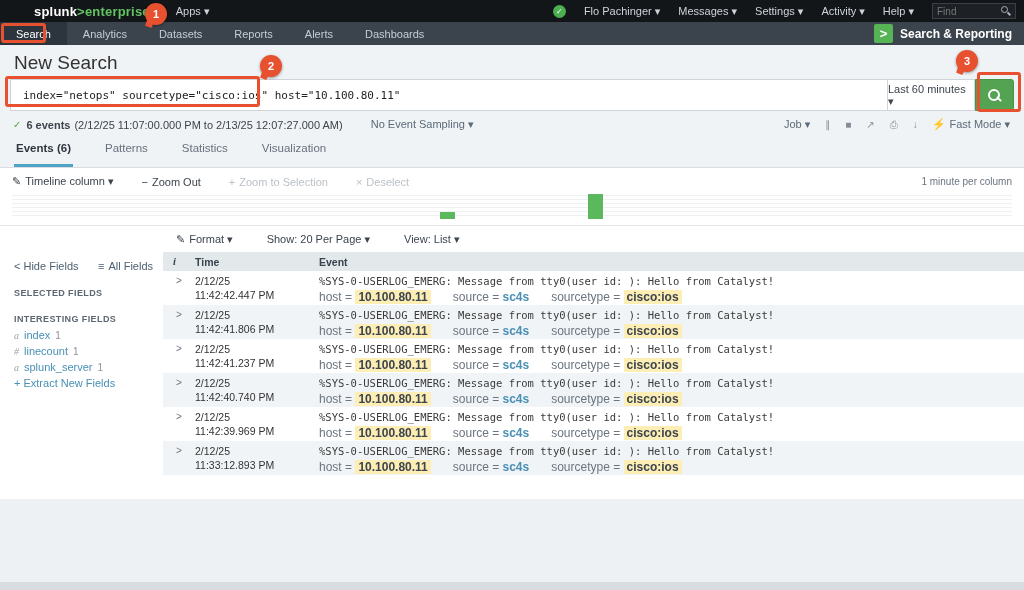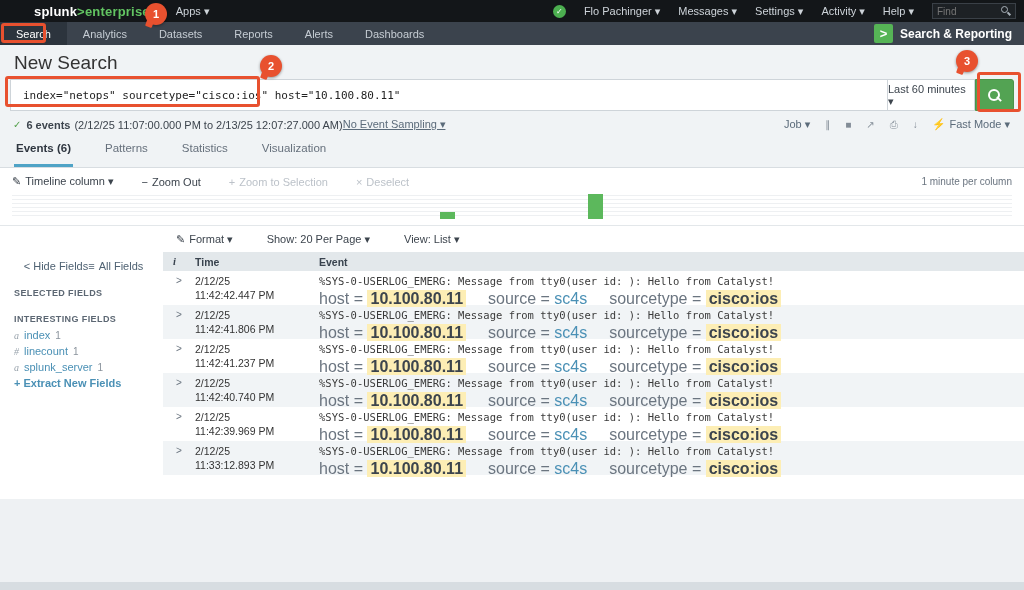--- a/index.html
+++ b/index.html
@@ -37,21 +37,21 @@
   .query-input { flex:1; background:#fff; border:1px solid #ced4d9; border-right:none; font-family:"DejaVu Sans Mono",monospace; font-size:11px; color:#222; padding:0 12px; outline:none; }
   .time-picker { width:88px; background:#fff; border:1px solid #ced4d9; font-size:11px; color:#3c444d; display:flex; align-items:center; justify-content:center; }
   .search-btn { width:39px; background:#53a353; border:1px solid #4a934a; border-radius:0 3px 3px 0; display:flex; align-items:center; justify-content:center; cursor:pointer; }
   .mag-lg { position:relative; width:15px; height:15px; }
   .mag-lg::before { content:""; position:absolute; width:8px; height:8px; border:2px solid #fff; border-radius:50%; left:1px; top:1px; }
   .mag-lg::after { content:""; position:absolute; width:2px; height:6px; background:#fff; transform:rotate(-45deg); left:10.5px; top:8px; }
 
   .info-row { display:flex; align-items:center; padding:7px 14px 2px 13px; font-size:11px; color:#3c444d; }
   .check-icon { color:#56a24d; margin-right:5px; font-size:10px; }
   .count-bold { font-weight:bold; margin-right:4px; }
-  .sampling { color:#5b6b7a;text-decoration:underline; }
+  .sampling { margin-left:28px; color:#5b6b7a; }
   .job-controls { margin-left:auto; display:flex; align-items:center; gap:15px; color:#828c96; }
   .job-controls .label { color:#5b6b7a; }
   .jicon { font-size:10px; }
   .mode { color:#5b6b7a; }
 
   .tabs-row { display:flex; padding:0 14px; margin-top:3px; border-bottom:1px solid #d8dde1; }
   .tab { padding:6px 2px 5px; margin-right:30px; font-size:11.5px; color:#66707c; }
   .tab.active { color:#2f3640; font-weight:bold; border-bottom:3px solid #4fa3c6; padding-bottom:10px; }
 
   
@@ -64,44 +64,44 @@
     background:repeating-linear-gradient(to bottom,#ffffff 0 3px,#eef0f2 3px 4px); }
   .tl-bar { position:absolute; bottom:0; width:15px; }
 
   
   .results-toolbar { background:#fff; padding:7px 0 6px 176px; display:flex; align-items:center; gap:34px; font-size:11px; color:#3c444d; flex:none; }
   .rt-item { display:flex; align-items:center; gap:4px; }
 
   
   .main { background:#fff; height:247px; display:flex; flex:none; overflow:hidden; }
   .sidebar { width:163px; flex:none; padding:8px 10px 0 14px; }
-  .sb-top { display:flex; justify-content:center; font-size:11px; color:#4e6172; }
+  .sb-top { display:flex; justify-content:space-between; font-size:11px; color:#4e6172; }
   .sb-link { display:flex; gap:4px; align-items:center; }
   .sb-header { font-size:9px; font-weight:bold; color:#5c6773; letter-spacing:.4px; margin:16px 0 5px; }
   .field-item { font-size:11px; margin:4px 0; }
   .field-type { color:#9aa4ad; font-style:italic; font-family:"Liberation Serif",serif; font-size:10px; margin-right:5px; }
   .field-link { color:#4a90b5; }
   .field-count { color:#8a939c; margin-left:5px; font-size:10px; }
-  .extract-link { color:#4a90b5; font-size:11px; display:block;font-weight:bold; }
+  .extract-link { color:#4a90b5; font-size:11px; display:block; }
 
   .table { flex:1; display:flex; flex-direction:column; }
   .thead { display:flex; background:#e3e8eb; height:19px; align-items:center; font-size:10.5px; color:#39434e; font-weight:bold; flex:none; }
   .th-info { width:32px; padding-left:10px; font-style:italic; font-family:"Liberation Serif",serif; }
   .th-time { width:124px; }
   .th-event { flex:1; }
   .row { display:flex; height:34px; padding-top:4px; }
   .row:nth-child(even) { background:#f1f4f6; }
   .row-chevron { width:32px; text-align:center; color:#6b7580; font-size:10px; cursor:pointer; }
   .row-time { width:124px; color:#333; line-height:1.3; font-size:10.5px; }
   .row-event { flex:1; }
   .msg { font-family:"DejaVu Sans Mono",monospace; font-size:10.5px; color:#3a3a3a; }
-  .kv-line { margin-top:3px; display:flex; gap:22px; font-size:16px; align-items:center; }
+  .kv-line { margin-top:3px; display:flex; gap:22px; font-size:12px; align-items:center; }
   .kv-key { color:#6b7580; }
   .kv-val.hl { background:#fdeeb5; padding:0 3px; color:#3c444d; font-weight:bold; }
-  .kv-val.link { color:#4a90b5; font-weight:normal;margin-top:12px; }
+  .kv-val.link { color:#4a90b5; font-weight:bold;margin-top:12px; }
 
   .bottom-gray { flex:1; background:#eef1f3; }
   .footer-band { height:8px; background:#d7dde1; flex:none; }
 
   
   .ann-rect { position:absolute; border:3px solid #e8512f; border-radius:3px; pointer-events:none; z-index:50; }
   #ann-rect-1 { left:1px; top:23px; width:45px; height:20px; }
   #ann-rect-2 { left:5px; top:76px; width:255px; height:31px; }
   #ann-rect-3 { left:977px; top:72px; width:44px; height:40px; }
   .ann-circle { position:absolute; width:22px; height:22px; border-radius:50%; background:#e8512f; color:#fff; font-size:11px; font-weight:bold; display:flex; align-items:center; justify-content:center; box-shadow:0 1px 3px rgba(0,0,0,.4); z-index:51; pointer-events:none; }

